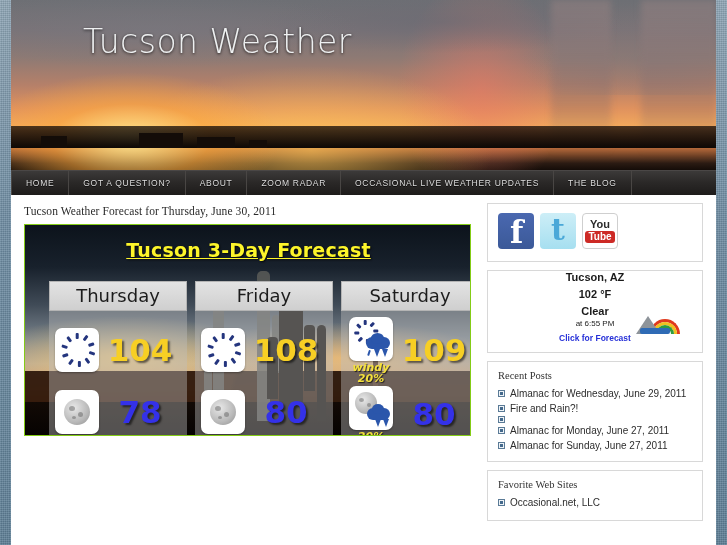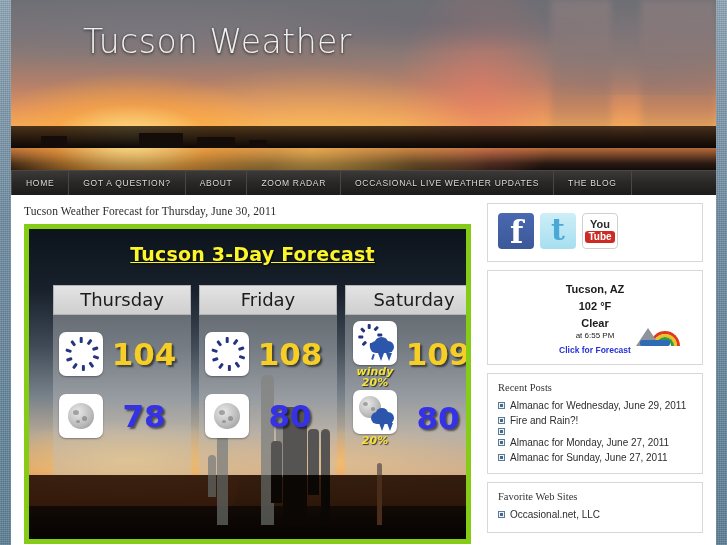--- a/index.html
+++ b/index.html
@@ -85,23 +85,23 @@
   #sidebar { width: 224px; padding: 8px 0 0 8px; }
 
   #post-title {
     font-family: "Liberation Serif", serif;
     font-size: 11.5px; color: #2a2a2a; margin-bottom: 7px;
     letter-spacing: .1px;
   }
 
   
   #forecast-graphic {
-    position: relative; width: 447px; height: 320px; overflow: hidden;
+    position: relative; width: 447px; height: 212px; overflow: hidden;
     background: #10161f;
-    border: 5px solid #84cc16;
+    border: 1px solid #84cc16;
   }
   .fg-sky {
     position: absolute; inset: 0;
     background: linear-gradient(180deg,
       #0d141c 0%, #1a232e 22%, #4a5560 42%, #7e8489 58%,
       #b9a894 70%, #e2a463 80%, #f0a martin 0%);
     background: linear-gradient(180deg,
       #0c131b 0%, #18212c 20%, #404b57 38%, #78828b 54%,
       #b5a795 66%, #dfa468 78%, #d07c38 86%, #3c1f10 94%, #0b0703 100%);
   }
@@ -244,21 +244,21 @@
   .sicon.yt {
     background: #fff; border: 1px solid #cfcfcf;
     display: flex; flex-direction: column; align-items: center; justify-content: center;
   }
   .yt-you { font-size: 11px; font-weight: bold; color: #2b2b2b; line-height: 11px; }
   .yt-tube {
     font-size: 10px; font-weight: bold; color: #fff; background: #cd2a26;
     border-radius: 3px; padding: 0 3px; line-height: 12px; margin-top: 1px;
   }
 
-  #wx-widget { text-align: center; padding: 12px 10px 9px; position: relative; }
+  #wx-widget { text-align: center; padding: 0 10px 9px; position: relative; }
   #wx-widget .w-city { font-size: 11px; font-weight: bold; color: #1a1a1a; }
   #wx-widget .w-temp { font-size: 11px; font-weight: bold; color: #1a1a1a; margin-top: 5px; }
   #wx-widget .w-cond { font-size: 11px; font-weight: bold; color: #1a1a1a; margin-top: 5px; }
   #wx-widget .w-time { font-size: 8px; color: #222; margin-top: 2px; }
   #wx-widget .w-link {
     font-size: 8.5px; font-weight: bold; color: #2731d8; margin-top: 5px; cursor: pointer;
   }
   #wx-logo { position: absolute; right: 22px; bottom: 18px; width: 44px; height: 22px; }
   .logo-rainbow {
     position: absolute; right: 0; bottom: 0; width: 30px; height: 15px;

